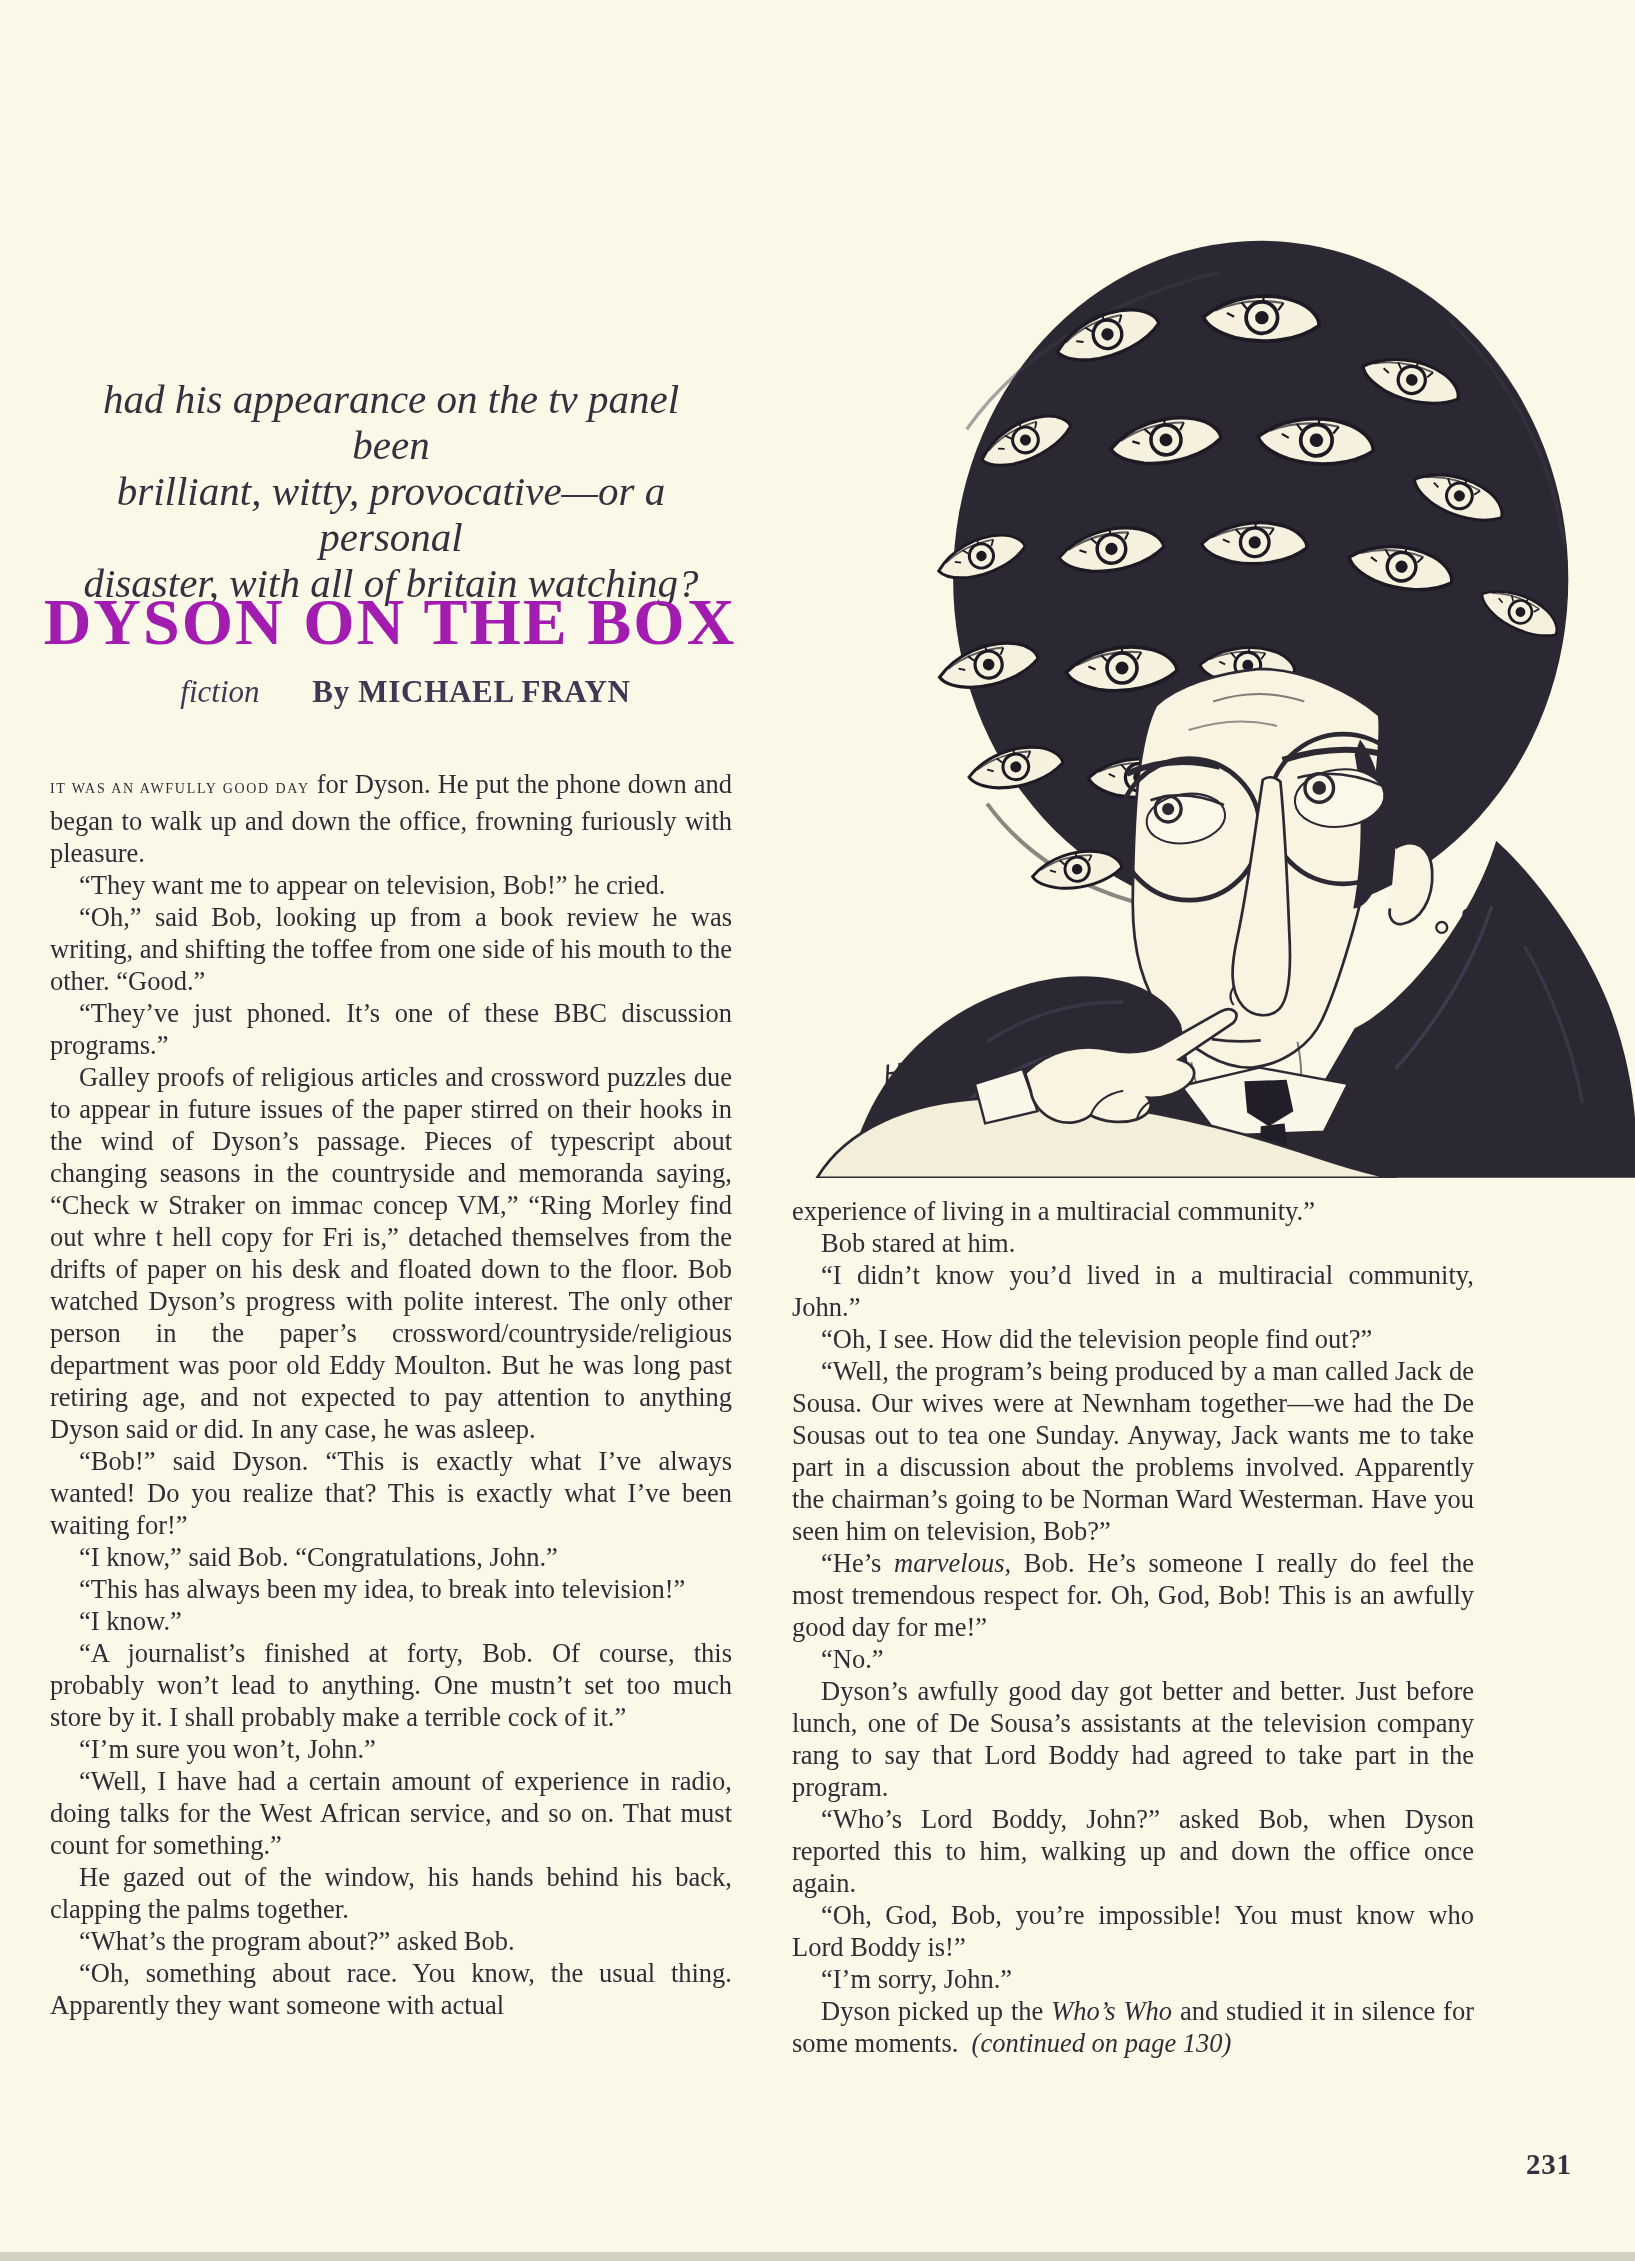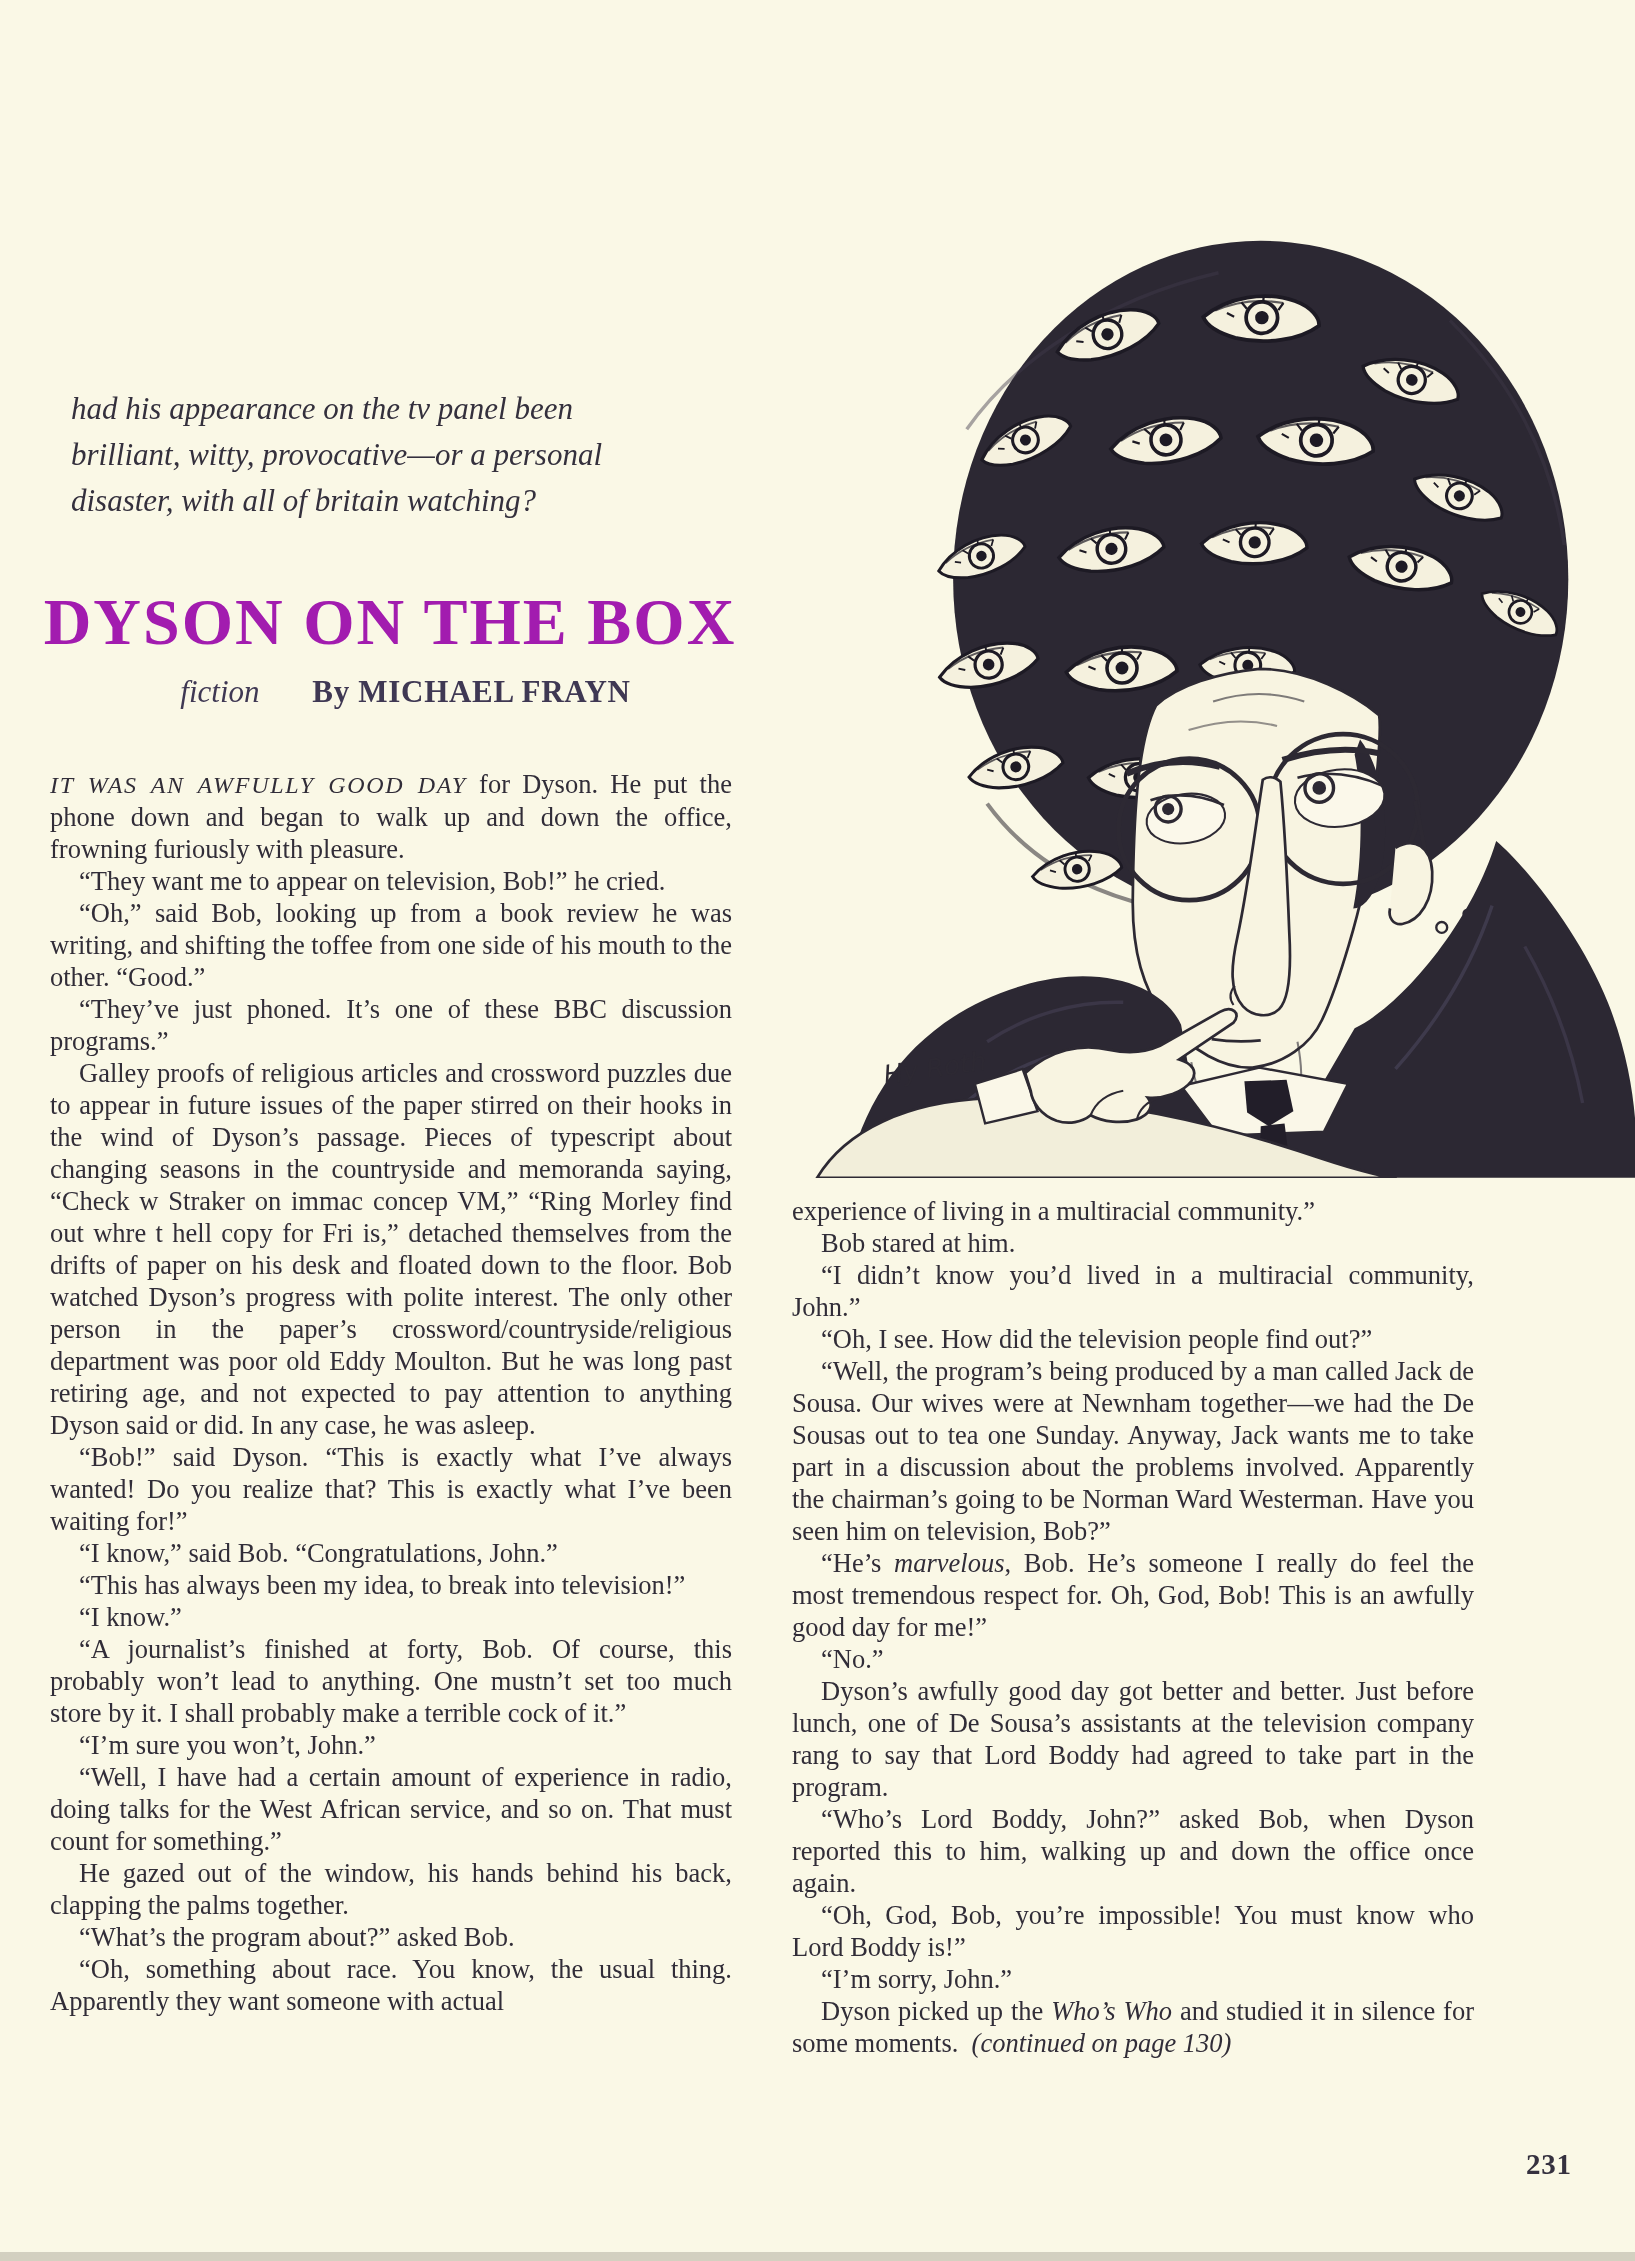--- a/index.html
+++ b/index.html
@@ -1,32 +1,32 @@
 <!DOCTYPE html>
 <html style="font-size:11px"><head>
 <meta charset="utf-8">
 <style>
   html,body{margin:0;padding:0;background:#6e6a60;}
   .page{position:relative;width:1635px;height:2261px;background:#faf8e6;
         font-family:"Liberation Serif",serif;color:#2f2b35;overflow:hidden;}
-  .intro{position:absolute;left:71px;top:376px;width:640px;
-         font-style:italic;font-size:31px;line-height:46px;color:#34303d;margin-top:10px;}
+  .intro{position:absolute;left:71px;top:376px;width:640px;text-align:center;
+         font-style:italic;font-size:41px;line-height:46px;color:#34303d;}
   .title{position:absolute;left:43px;top:584px;width:694px;text-align:center;
          font-weight:bold;font-size:66px;letter-spacing:2px;color:#a21caf;white-space:nowrap;}
   .byline{position:absolute;left:43px;top:674px;width:694px;text-align:center;
           font-size:31px;color:#3f3853;}
   .byline .fic{font-style:italic;margin-right:11px;margin-left:31px;}
   .byline .by{font-weight:bold;letter-spacing:0.7px;margin-left:34px;}
   .col{position:absolute;width:682px;font-size:26.5px;line-height:32px;
        text-align:justify;color:#312d38;}
   #col1{left:50px;top:768px;}
   #col2{left:792px;top:1195px;}
   .col p{margin:0;text-indent:29px;}
   .col p.noindent{text-indent:0;}
-  .sc{font-size:24px;letter-spacing:1.7px;font-style:italic;}
+  .sc{font-size:14px;letter-spacing:1.7px;}
   .it{font-style:italic;}
   .page-number{position:absolute;left:1526px;top:2148px;font-size:29px;
                font-weight:bold;color:#35313f;letter-spacing:0.7px;}
   .illo{position:absolute;left:783px;top:225px;width:852px;height:953px;}
   .bottom-edge{position:absolute;left:0;bottom:0;width:1635px;height:9.5px;
                background:#8a8779;opacity:.35;}
 </style>
 </head>
 <body>
 

